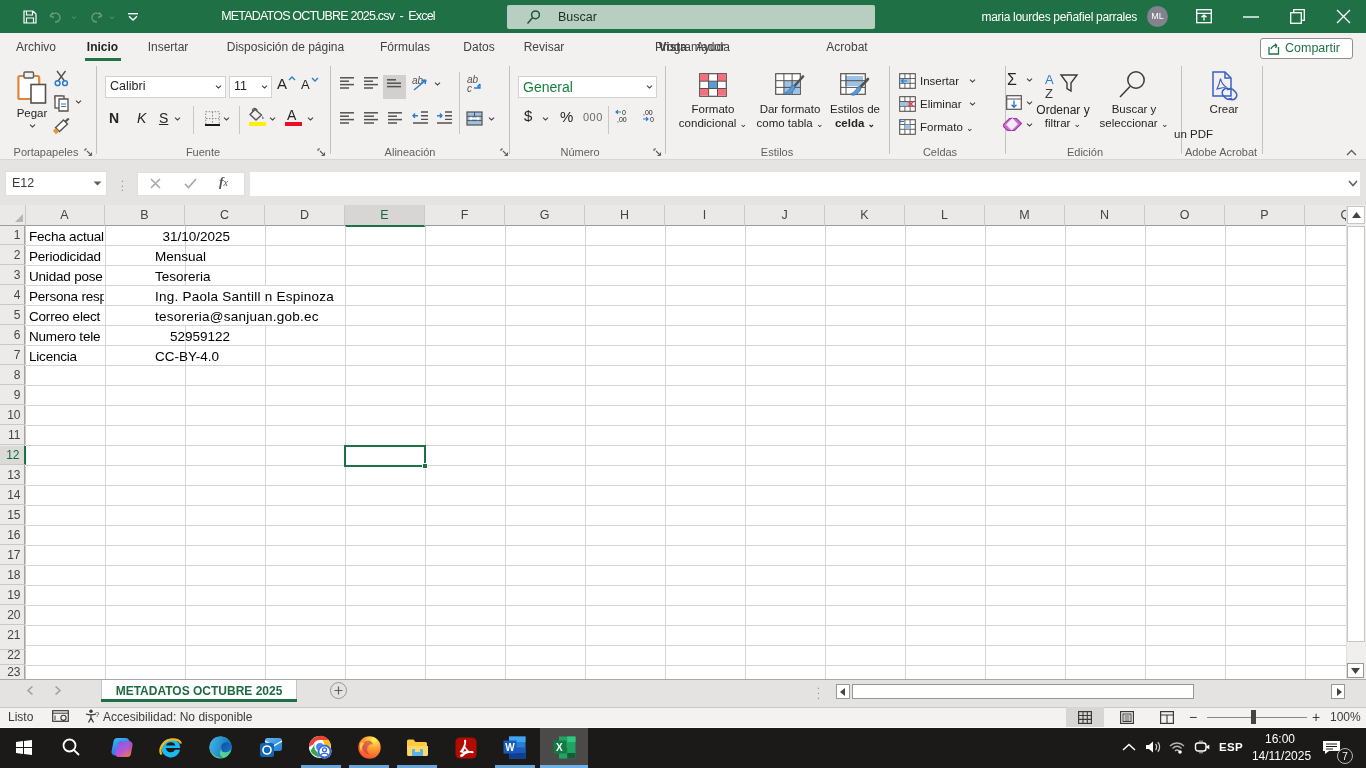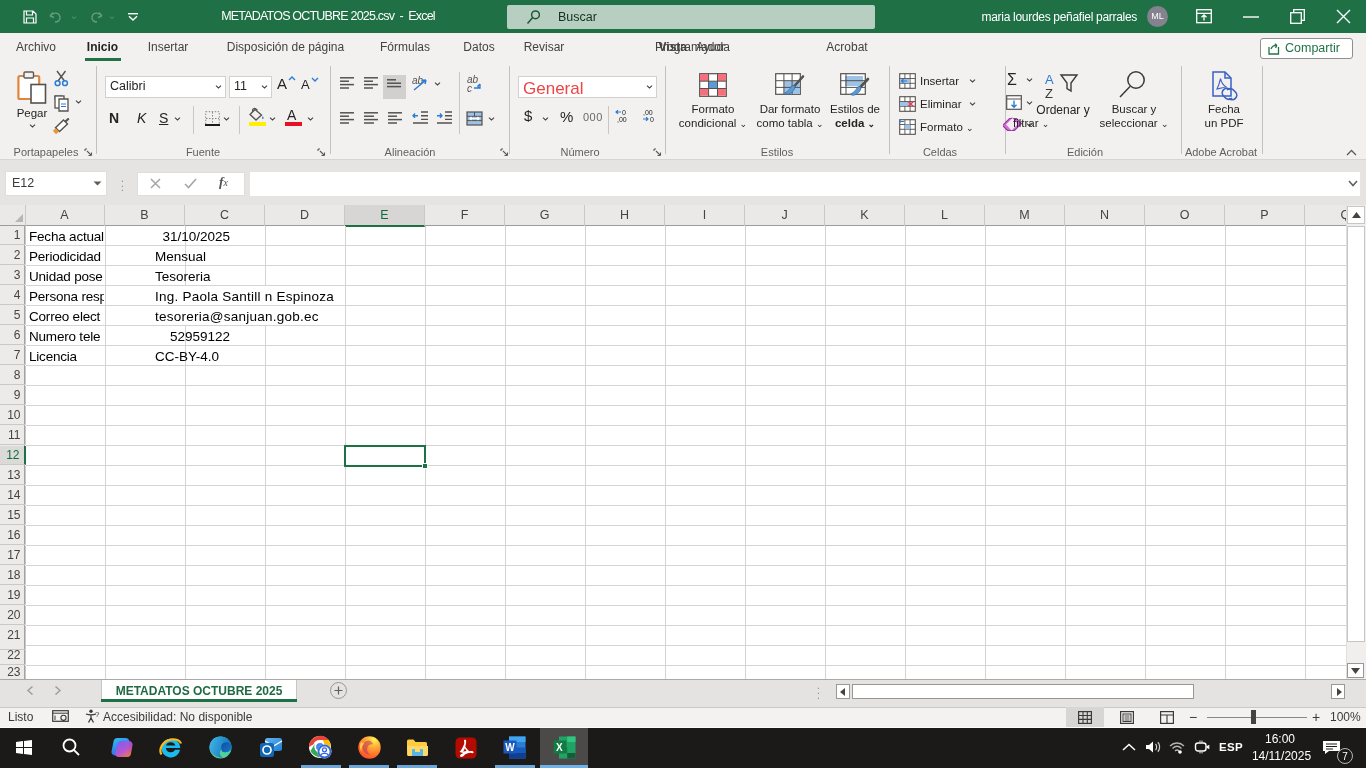--- a/index.html
+++ b/index.html
@@ -235,21 +235,21 @@
   </svg>
 <svg class="abs" style="left:487.5px;top:117.075px" width="7" height="3.8500000000000005" viewBox="0 0 10 6">
     <path d="M1 1 L5 4.6 L9 1" fill="none" stroke="#433f3e" stroke-width="1.6"></path>
   </svg>
 <div class="glabel" style="left:365.0px;width:90px;top:146px;">Alineación</div>
 <svg class="abs" style="left:500px;top:148px;" width="9" height="9" viewBox="0 0 9 9">
     <path d="M1 1 V3 M1 1 H3 M3 3 L7.5 7.5 M7.5 7.5 V4.5 M7.5 7.5 H4.5" fill="none" stroke="#5d5b59" stroke-width="1.1"></path>
   </svg>
 <div class="gsep" style="left:509px;top:66px;"></div>
 <div class="whitebox" style="left:518px;top:76px;width:139px;height:22px;"></div>
-<div class="abs" style="left:523px;top:79px;font-size:17px;color:#ef4444;">General</div>
+<div class="abs" style="left:523px;top:79px;font-size:14px;color:#15803d;">General</div>
 <svg class="abs" style="left:645.5px;top:85.075px" width="7" height="3.8500000000000005" viewBox="0 0 10 6">
     <path d="M1 1 L5 4.6 L9 1" fill="none" stroke="#433f3e" stroke-width="1.6"></path>
   </svg>
 <div class="abs" style="left:524px;top:107px;font-size:15px;color:#252423;">$</div>
 <svg class="abs" style="left:541.5px;top:117.075px" width="7" height="3.8500000000000005" viewBox="0 0 10 6">
     <path d="M1 1 L5 4.6 L9 1" fill="none" stroke="#433f3e" stroke-width="1.6"></path>
   </svg>
 <div class="abs" style="left:560px;top:108px;font-size:15px;color:#252423;">%</div>
 <div class="abs" style="left:583px;top:111px;font-size:11px;color:#6b6966;letter-spacing:0.5px;">000</div>
 <div class="isep" style="left:608px;top:106px;height:28px;"></div>
@@ -347,38 +347,38 @@
   </svg>
 <svg class="abs" style="left:1025.5px;top:123.075px" width="7" height="3.8500000000000005" viewBox="0 0 10 6">
     <path d="M1 1 L5 4.6 L9 1" fill="none" stroke="#433f3e" stroke-width="1.6"></path>
   </svg>
 <svg class="abs" style="left:1044px;top:72px;" width="40" height="30" viewBox="0 0 40 30">
     <text x="1" y="12" font-size="13" fill="#2b7cd3">A</text>
     <text x="1" y="26" font-size="13" fill="#3b3a39">Z</text>
 <path d="M17 3 H33 L27 11 V19 L23 16.5 V11 Z" fill="none" stroke="#3b3a39" stroke-width="1.4"></path>
   </svg>
 <div class="abs" style="left:1013px;top:103px;width:100px;text-align:center;font-size:12px;color:#252423;">Ordenar y</div>
-<div class="abs" style="left:1013px;top:117px;width:100px;text-align:left;font-size:11.5px;color:#252423;">filtrar <span style="font-size:9px;">⌄</span></div>
+<div class="abs" style="left:1013px;top:117px;width:100px;text-align:center;font-size:11.5px;color:#252423;">filtrar <span style="font-size:9px;">⌄</span></div>
 <svg class="abs" style="left:1118px;top:70px;" width="28" height="30" viewBox="0 0 28 30">
     <circle cx="18" cy="10" r="8.2" fill="none" stroke="#3b3a39" stroke-width="1.5"></circle>
 <path d="M12 16.5 L2 27" stroke="#3b3a39" stroke-width="1.5"></path>
   </svg>
 <div class="abs" style="left:1084px;top:103px;width:100px;text-align:center;font-size:11.5px;color:#252423;">Buscar y</div>
 <div class="abs" style="left:1084px;top:117px;width:100px;text-align:center;font-size:11.5px;color:#252423;">seleccionar <span style="font-size:9px;">⌄</span></div>
 <div class="glabel" style="left:1045.0px;width:80px;top:146px;">Edición</div>
 <div class="gsep" style="left:1181px;top:66px;"></div>
 <svg class="abs" style="left:1210px;top:71px;" width="30" height="31" viewBox="0 0 30 31">
     <path d="M3 1 H15 L21 7 V25 H3 Z" fill="none" stroke="#3a62c4" stroke-width="1.5"></path>
 <path d="M15 1 V7 H21" fill="none" stroke="#3a62c4" stroke-width="1.5"></path>
 <path d="M7 18 C9 14, 10 10, 10.5 7.5 C11 10, 13 14, 16 16 C13 16.5, 10 17.5, 7 18 Z" fill="none" stroke="#3a62c4" stroke-width="1.2"></path>
 <path d="M17 19 a4.5 4.5 0 0 1 6.4 0 l2 2 a4.5 4.5 0 0 1 -6.4 6.4" fill="none" stroke="#3a62c4" stroke-width="1.7"></path>
 <path d="M24 29 a4.5 4.5 0 0 1 -6.4 0 l-2 -2 a4.5 4.5 0 0 1 6.4 -6.4" fill="none" stroke="#3a62c4" stroke-width="1.7" transform="translate(-2,-2)"></path>
   </svg>
-<div class="abs" style="left:1174px;top:103px;width:100px;text-align:center;font-size:11.5px;color:#252423;">Fecha</div>
-<div class="abs" style="left:1174px;top:117px;width:100px;text-align:center;font-size:11.5px;color:#252423;">un PDF</div>
+<div class="abs" style="left:1174px;top:103px;width:100px;text-align:center;font-size:11.5px;color:#252423;">Crear</div>
+<div class="abs" style="left:1174px;top:128px;width:100px;text-align:left;font-size:11.5px;color:#252423;">un PDF</div>
 <div class="glabel" style="left:1171.0px;width:100px;top:146px;">Adobe Acrobat</div>
 <div class="gsep" style="left:1262px;top:66px;"></div>
 <svg class="abs" style="left:1346px;top:149px;" width="11" height="7" viewBox="0 0 11 7">
     <path d="M1 6 L5.5 1.5 L10 6" fill="none" stroke="#5d5b59" stroke-width="1.3"></path>
   </svg>
 <div class="abs fbar"></div>
 <div class="abs" style="left:5px;top:171px;width:102px;height:25px;background:#fff;border:1px solid #e0dedd;"></div>
 <div class="abs" style="left:12px;top:176px;font-size:12.5px;color:#3b3a39;">E12</div>
 <svg class="abs" style="left:93px;top:181px;" width="9" height="5" viewBox="0 0 9 5">
     <path d="M0.5 0.5 L4.5 4.5 L8.5 0.5" fill="#605e5c"></path>

